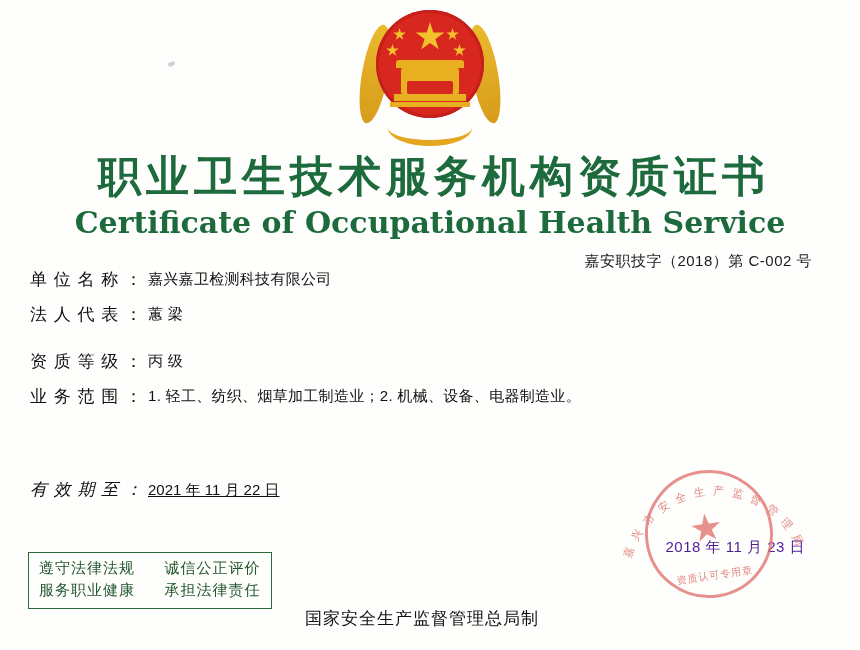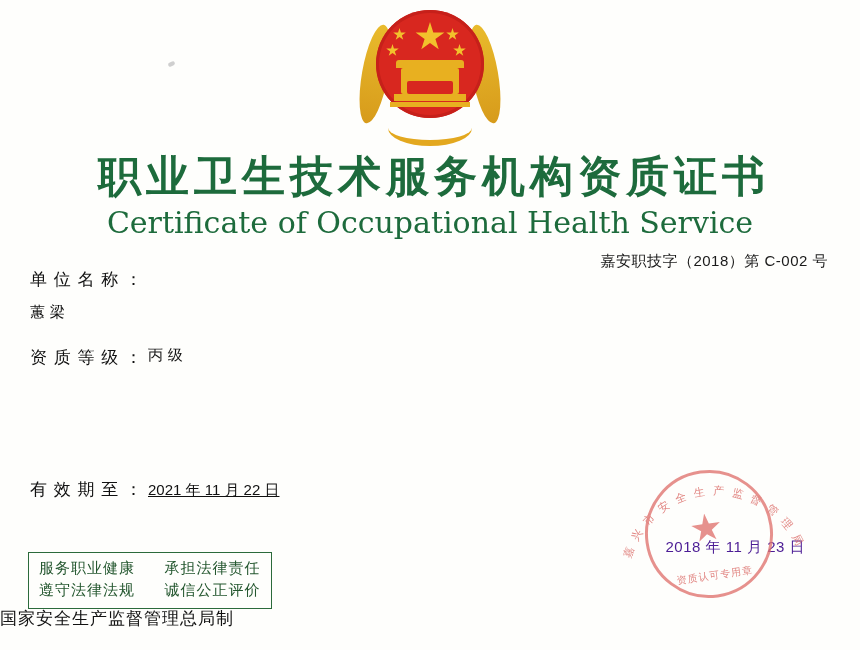--- a/index.html
+++ b/index.html
@@ -134,43 +134,43 @@
     white-space: nowrap;
   }
   .title-en {
     position: absolute;
     top: 205px;
     left: 0;
     right: 0;
     text-align: center;
     font-family: "DejaVu Serif", "Liberation Serif", serif;
     font-size: 30px;
-    font-weight: normal;
+    font-weight: bold;
     color: #1d6b3c;
     white-space: nowrap;
   }
   .cert-no {
     position: absolute;
     top: 252px;
-    right: 32px;
+    right: 48px;
     font-size: 15px;
     color: #1a1a1a;
     letter-spacing: 0.5px;
   }
 
   
   .fields {
     position: absolute;
     top: 268px;
     left: 30px;
     right: 40px;
   }
   .row {
     display: flex;
-    align-items: flex-start;
+    align-items: center;
     margin-bottom: 12px;
     font-size: 17px;
     color: #111;
   }
   .row .label {
     width: 118px;
     flex: 0 0 118px;
     letter-spacing: 1px;
     font-size: 17px;
     color: #111;
@@ -190,20 +190,21 @@
     left: 30px;
     display: flex;
     align-items: baseline;
     font-size: 17px;
     color: #111;
   }
   .valid-row .label {
     width: 118px;
     flex: 0 0 118px;
     letter-spacing: 1px;
+    font-style: italic;
   }
   .valid-row .value {
     font-size: 15px;
     text-decoration: underline;
   }
 
   .issue-date {
     position: absolute;
     top: 538px;
     right: 55px;
@@ -276,21 +277,21 @@
     letter-spacing: 1px;
     white-space: nowrap;
   }
   .slogan-line .gap { display: inline-block; width: 18px; }
 
   .issuer {
     position: absolute;
     left: 0;
     right: 16px;
     bottom: 20px;
-    text-align: left;
+    text-align: center;
     font-size: 17px;
     color: #111;
     letter-spacing: 1px;
   }
 
   .speck {
     position: absolute;
     left: 168px;
     top: 62px;
     width: 7px;
@@ -325,29 +326,35 @@
     </div>
   </div>
 
   <div class="title-cn">职业卫生技术服务机构资质证书</div>
   <div class="title-en">Certificate of Occupational Health Service</div>
   <div class="cert-no">嘉安职技字（2018）第 C-002 号</div>
 
   <div class="fields">
     <div class="row">
       <div class="label">单 位 名 称 ：</div>
-    </div>
-    <div class="row">
+      <div class="value">嘉兴嘉卫检测科技有限公司</div>
+    </div>
+    <div class="row">
+      <div class="label">法 人 代 表 ：</div>
       <div class="value">蕙    梁</div>
     </div>
     <div class="row">
     </div>
     <div class="row">
       <div class="label">资 质 等 级 ：</div>
       <div class="value">丙    级</div>
+    </div>
+    <div class="row">
+      <div class="label">业 务 范 围 ：</div>
+      <div class="value wide">1. 轻工、纺织、烟草加工制造业；2. 机械、设备、电器制造业。</div>
     </div>
   </div>
 
   <div class="valid-row">
     <div class="label">有 效 期 至 ：</div>
     <div class="value">2021 年 11 月 22 日</div>
   </div>
 
   <div class="issue-date">2018 年 11 月 23 日</div>
 
@@ -365,25 +372,25 @@
       <span style="transform: rotate(34deg) translate(-6px,-50px);">督</span>
       <span style="transform: rotate(46deg) translate(-6px,-50px);">管</span>
       <span style="transform: rotate(58deg) translate(-6px,-50px);">理</span>
       <span style="transform: rotate(70deg) translate(-6px,-50px);">局</span>
     </div>
     <div class="seal-bottom">资质认可专用章</div>
   </div>
 
   <div class="slogan-box">
     <div class="slogan-line">
+      <span>遵守法律法规</span>
+      <span class="gap"></span>
+      <span>诚信公正评价</span>
+    </div>
+    <div class="slogan-line">
       <span>服务职业健康</span>
       <span class="gap"></span>
       <span>承担法律责任</span>
     </div>
-    <div class="slogan-line">
-      <span>遵守法律法规</span>
-      <span class="gap"></span>
-      <span>诚信公正评价</span>
-    </div>
   </div>
 
   <div class="issuer">国家安全生产监督管理总局制</div>
 </div>
 
 </body></html>

